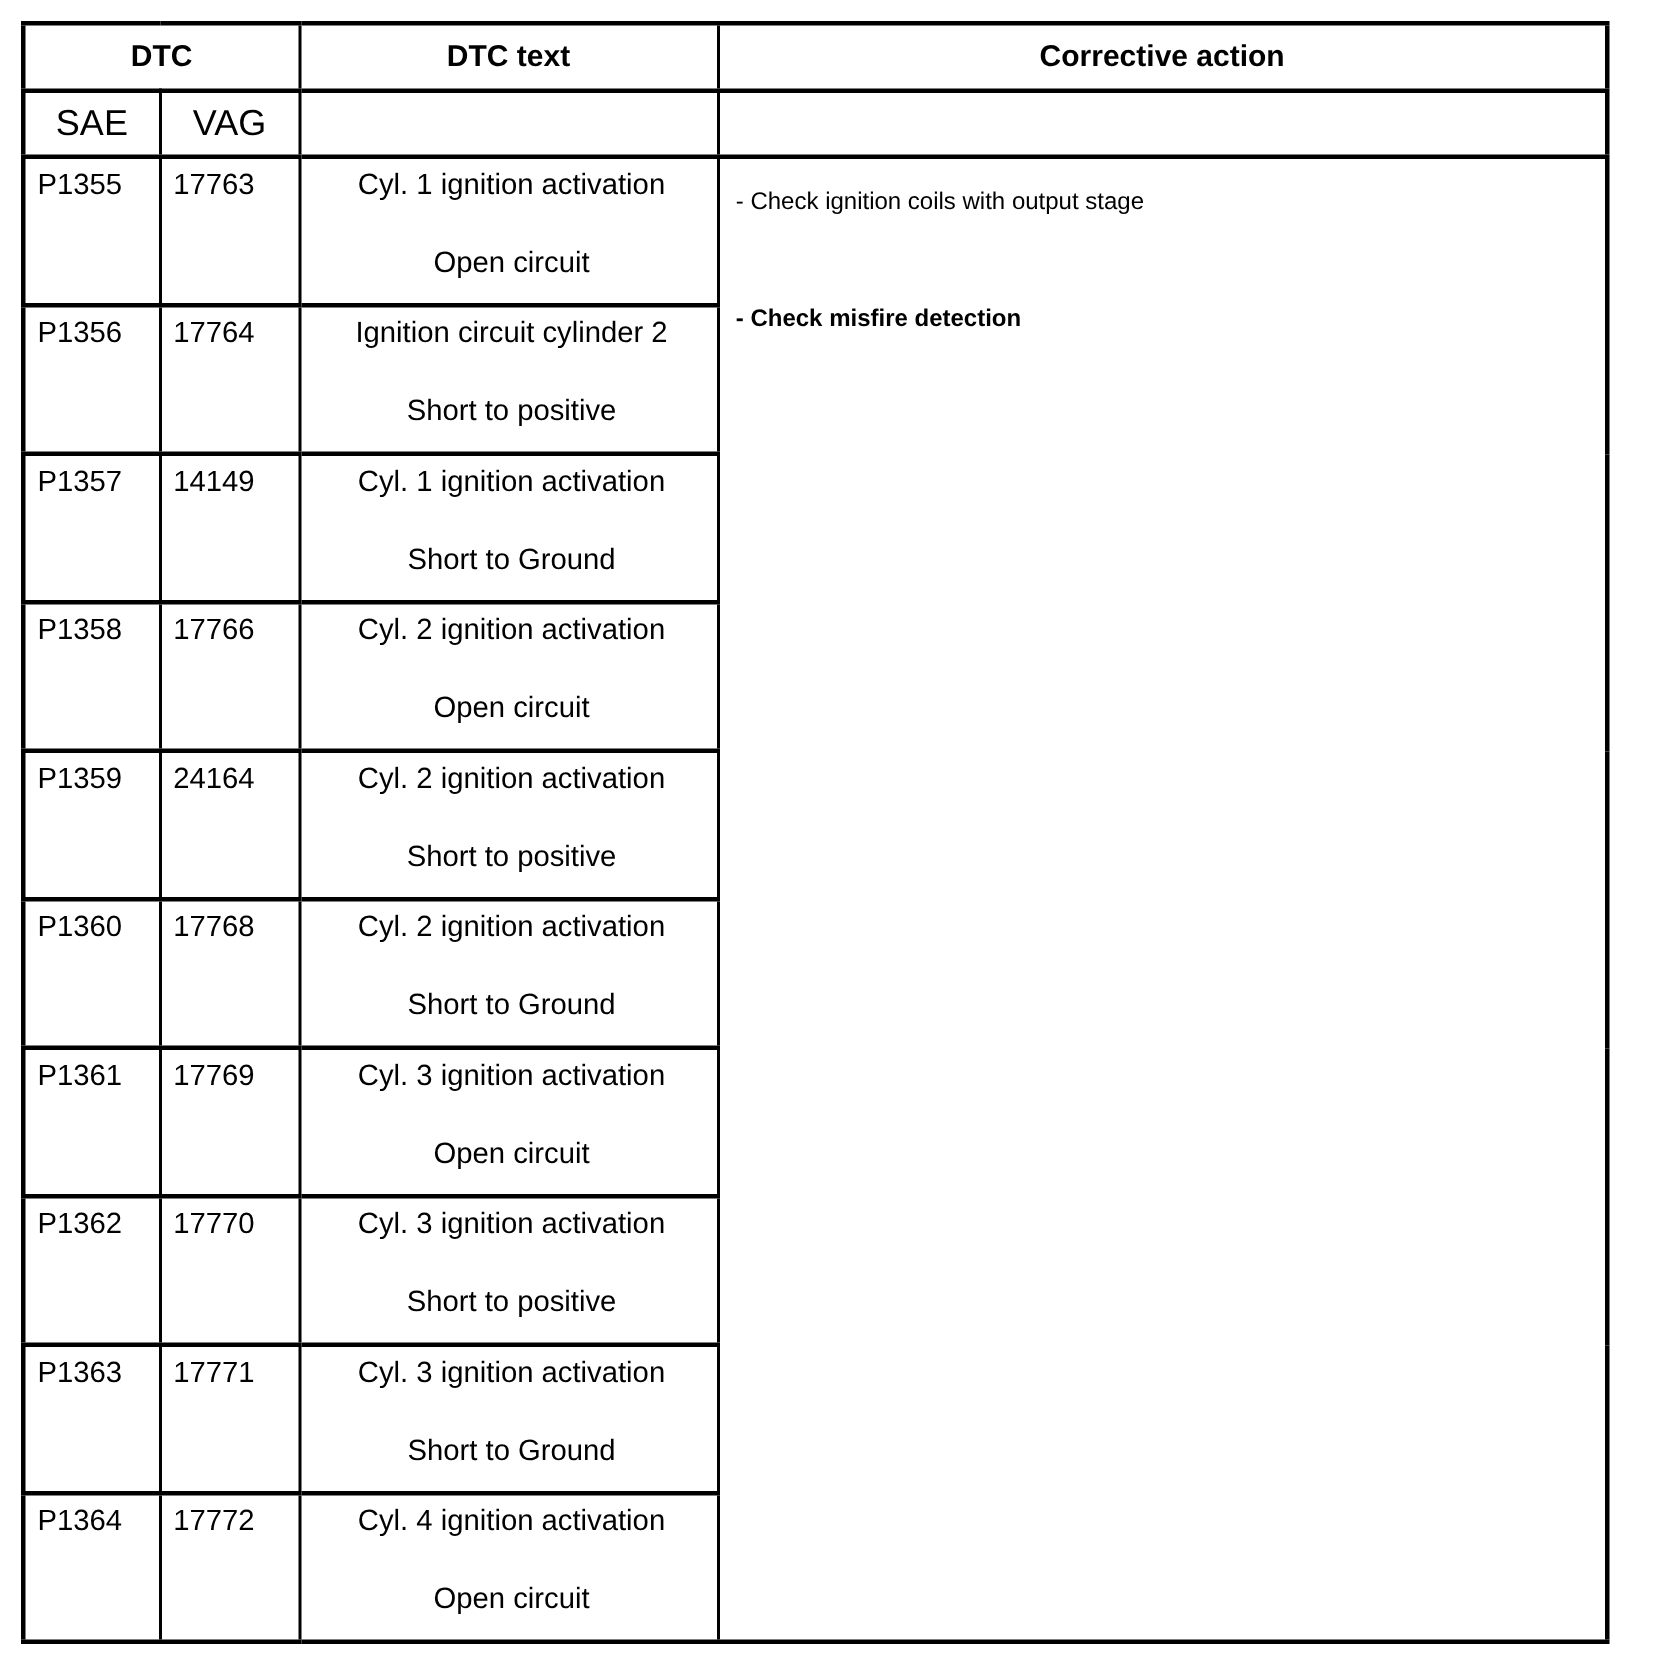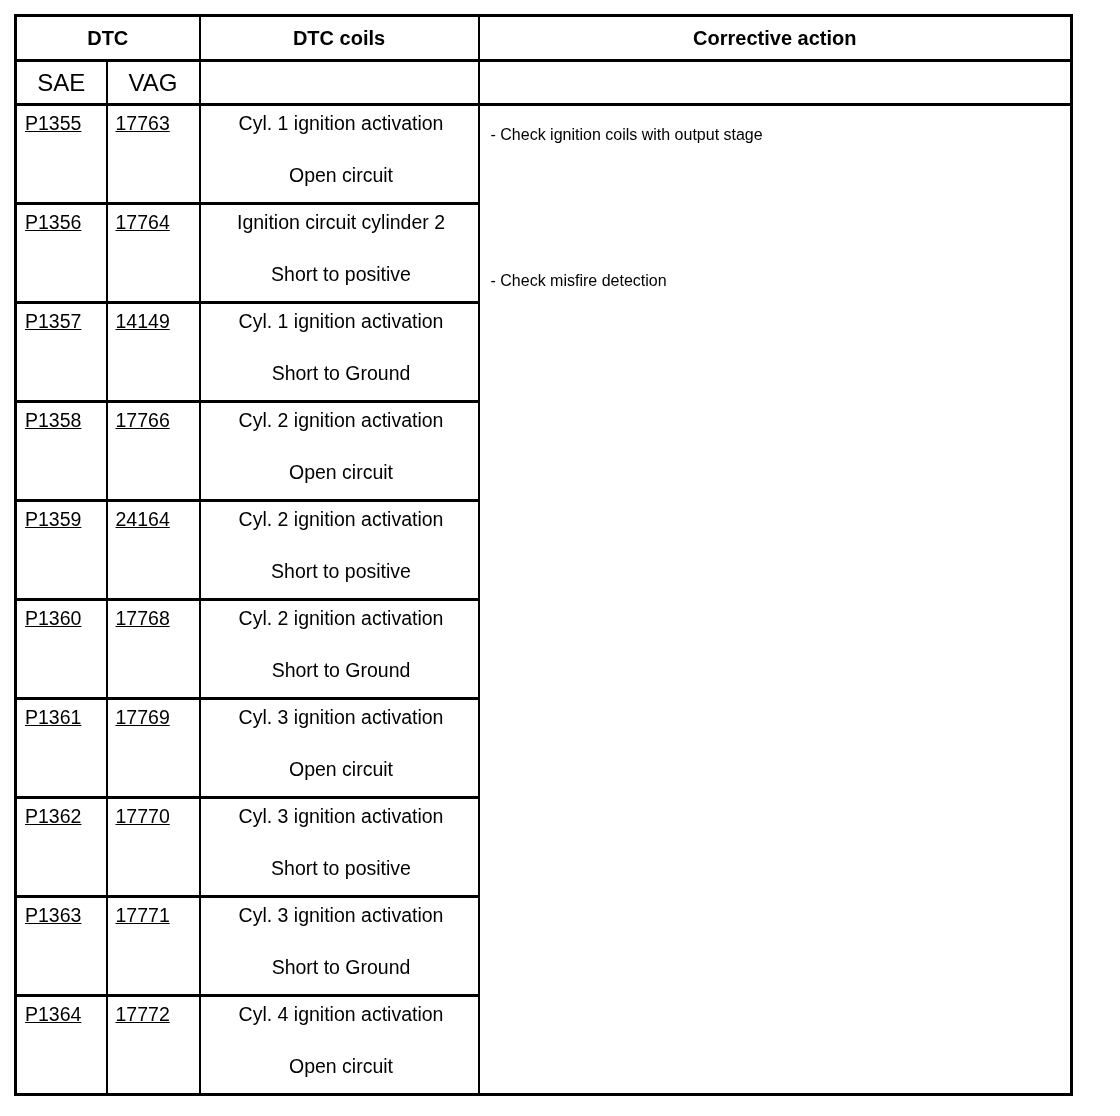--- a/index.html
+++ b/index.html
@@ -41,55 +41,54 @@
   td.sub {
     font-size: 24px;
     text-align: center;
     vertical-align: middle;
   }
   td.code-cell {
     font-size: 19.5px;
     vertical-align: top;
     padding: 4px 4px 0 8px;
     line-height: 26px;
-    text-decoration: underline;
   }
   td.text-cell {
     font-size: 19.5px;
     vertical-align: top;
     padding: 4px 4px 0 8px;
     line-height: 26px;
     text-align: center;
   }
   td.text-cell .l2 { margin-top: 26px; }
 
   td.ca-cell {
     font-size: 16px;
     vertical-align: top;
     padding: 0 6px 0 11px;
     line-height: 26px;
   }
   td.ca-cell .ca1 { margin-top: 16px; }
-  td.ca-cell .ca2 { margin-top: 120px; }
+  td.ca-cell .ca2 { margin-top: 52px; font-weight: bold; }
 </style>
 </head>
 <body>
 
 <div class="page">
   <table class="dtc-table">
     <colgroup>
       <col style="width:91px">
       <col style="width:93px">
       <col style="width:279px">
       <col style="width:593px">
     </colgroup>
     <tbody>
       <tr class="header-row">
         <th class="hdr" colspan="2">DTC</th>
-        <th class="hdr">DTC coils</th>
+        <th class="hdr">DTC text</th>
         <th class="hdr">Corrective action</th>
       </tr>
       <tr class="subheader-row">
         <td class="sub">SAE</td>
         <td class="sub">VAG</td>
         <td class="sub"></td>
         <td class="sub"></td>
       </tr>
 
       <tr class="data-row">

